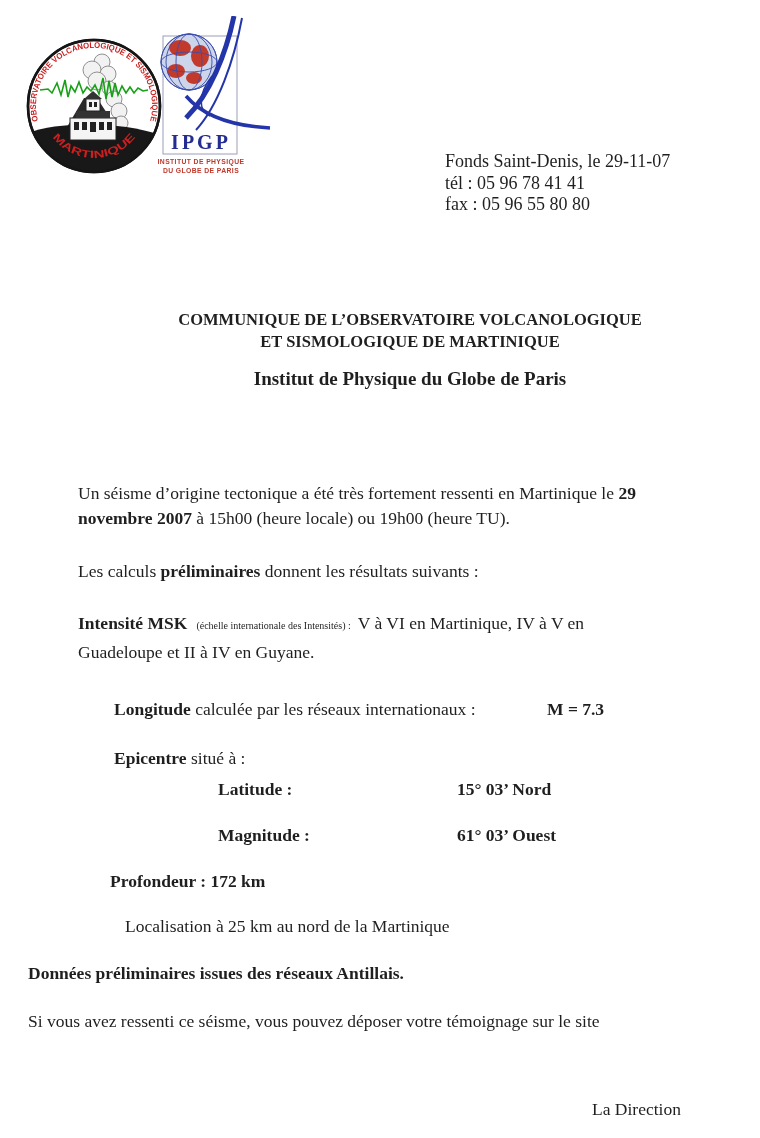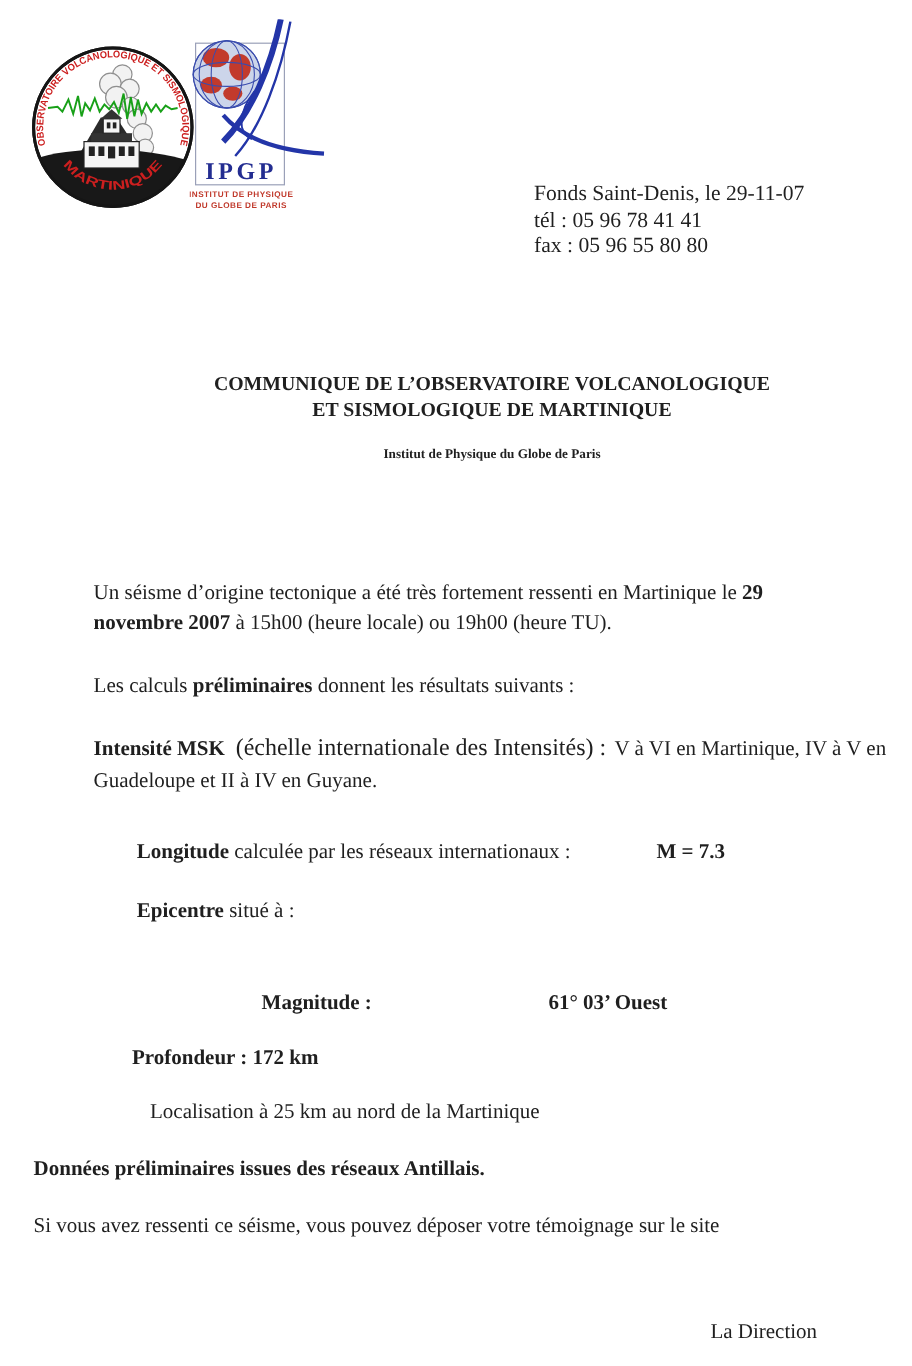--- a/index.html
+++ b/index.html
@@ -4,30 +4,30 @@
 <style>
   html,body { margin:0; padding:0; background:#ffffff; }
   .page {
     position:relative; width:760px; height:1138px; background:#ffffff;
     font-family:"Liberation Serif","DejaVu Serif",serif;
     color:#1f1f1f; font-size:17.5px; overflow:hidden;
   }
   .abs { position:absolute; }
   .b { font-weight:bold; }
   .nw { white-space:nowrap; }
-  .small-note { font-size:20px; margin:0 7px 0 9px; }
+  .small-note { font-size:10px; margin:0 7px 0 9px; }
 
   #logo-ovsm { left:24px; top:36px; width:140px; height:141px; }
   #logo-ipgp { left:158px; top:16px; width:115px; height:164px; }
 
   #address { left:445px; top:151px; font-size:18px; line-height:21.5px; }
 
   #title-block { left:60px; top:309px; width:700px; text-align:center;
                  font-weight:bold; font-size:16.5px; line-height:22px; }
-  #title-block .subtitle { margin-top:15px; font-size:11px; }
+  #title-block .subtitle { margin-top:15px; font-size:19px; }
 
   #p1 { left:78px; top:481px; line-height:25px; }
   #p2 { left:78px; top:561px; }
   #intensite { left:78px; top:610px; line-height:27px; }
 
   #magnitude { left:114px; top:699px; width:600px; }
   #magnitude .value { position:absolute; left:433px; top:0; font-weight:bold; }
 
   #epicentre { left:114px; top:748px; }
 
@@ -150,20 +150,24 @@
     <div class="nw"><span>Guadeloupe et II à IV en Guyane.</span></div>
   </div>
 
   <div id="magnitude" class="abs nw">
     <span class="b">Longitude</span><span> calculée par les réseaux internationaux :</span>
     <span class="value nw">M = 7.3</span>
   </div>
 
   <div id="epicentre" class="abs nw"><span class="b">Epicentre</span><span> situé à :</span></div>
 
+  <div id="latitude" class="abs nw">
+    <span>Latitude :</span>
+    <span class="coord-value nw">15° 03’ Nord</span>
+  </div>
   <div id="longitude" class="abs nw">
     <span>Magnitude :</span>
     <span class="coord-value nw">61° 03’ Ouest</span>
   </div>
 
   <div id="profondeur" class="abs nw">Profondeur : 172 km</div>
   <div id="localisation" class="abs nw">Localisation à 25 km au nord de la Martinique</div>
 
   <div id="donnees" class="abs nw">Données préliminaires issues des réseaux Antillais.</div>
 

